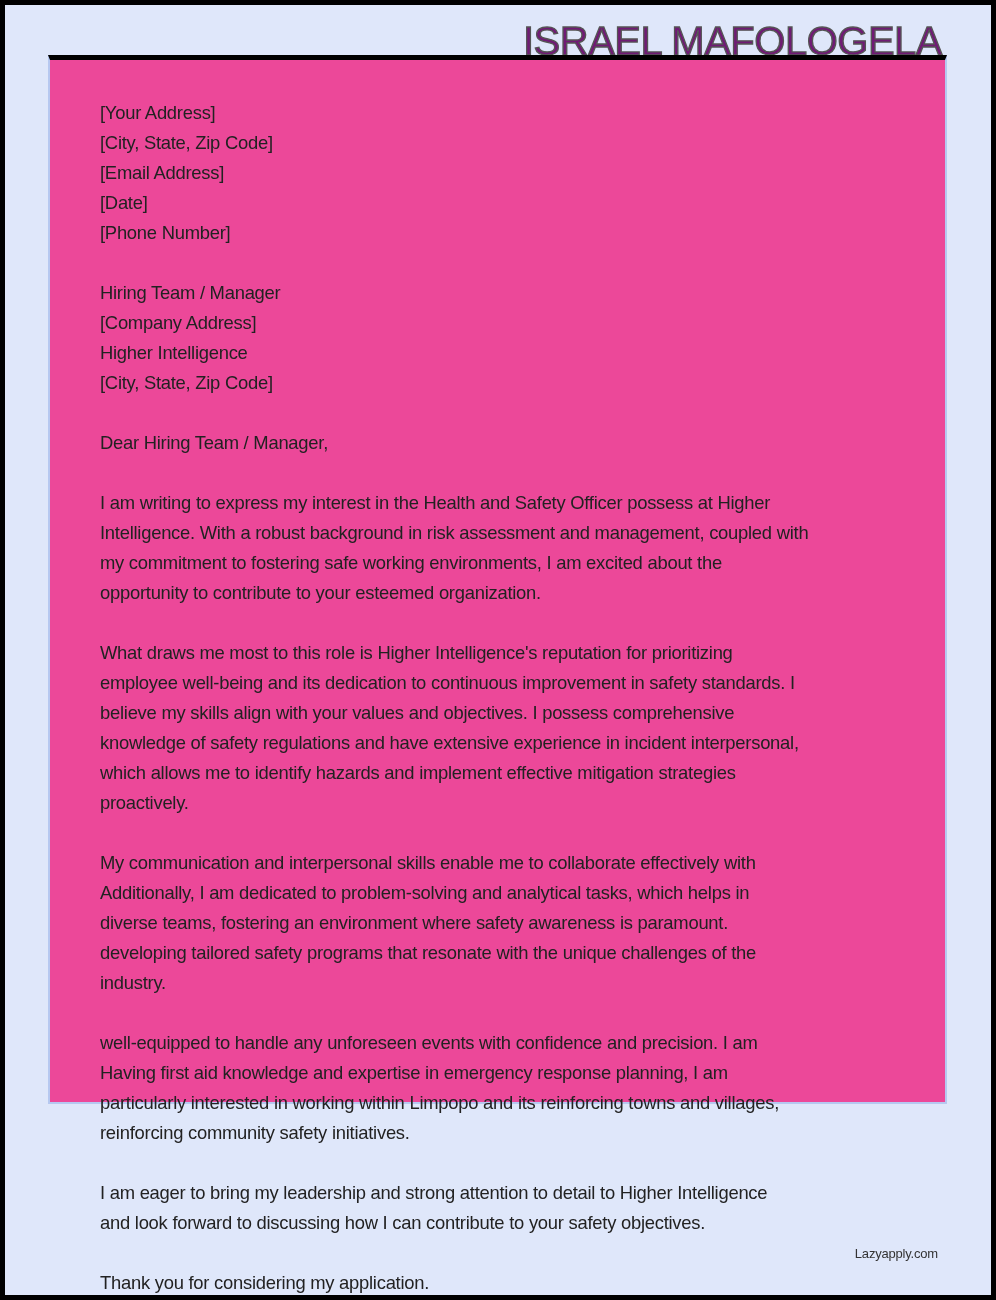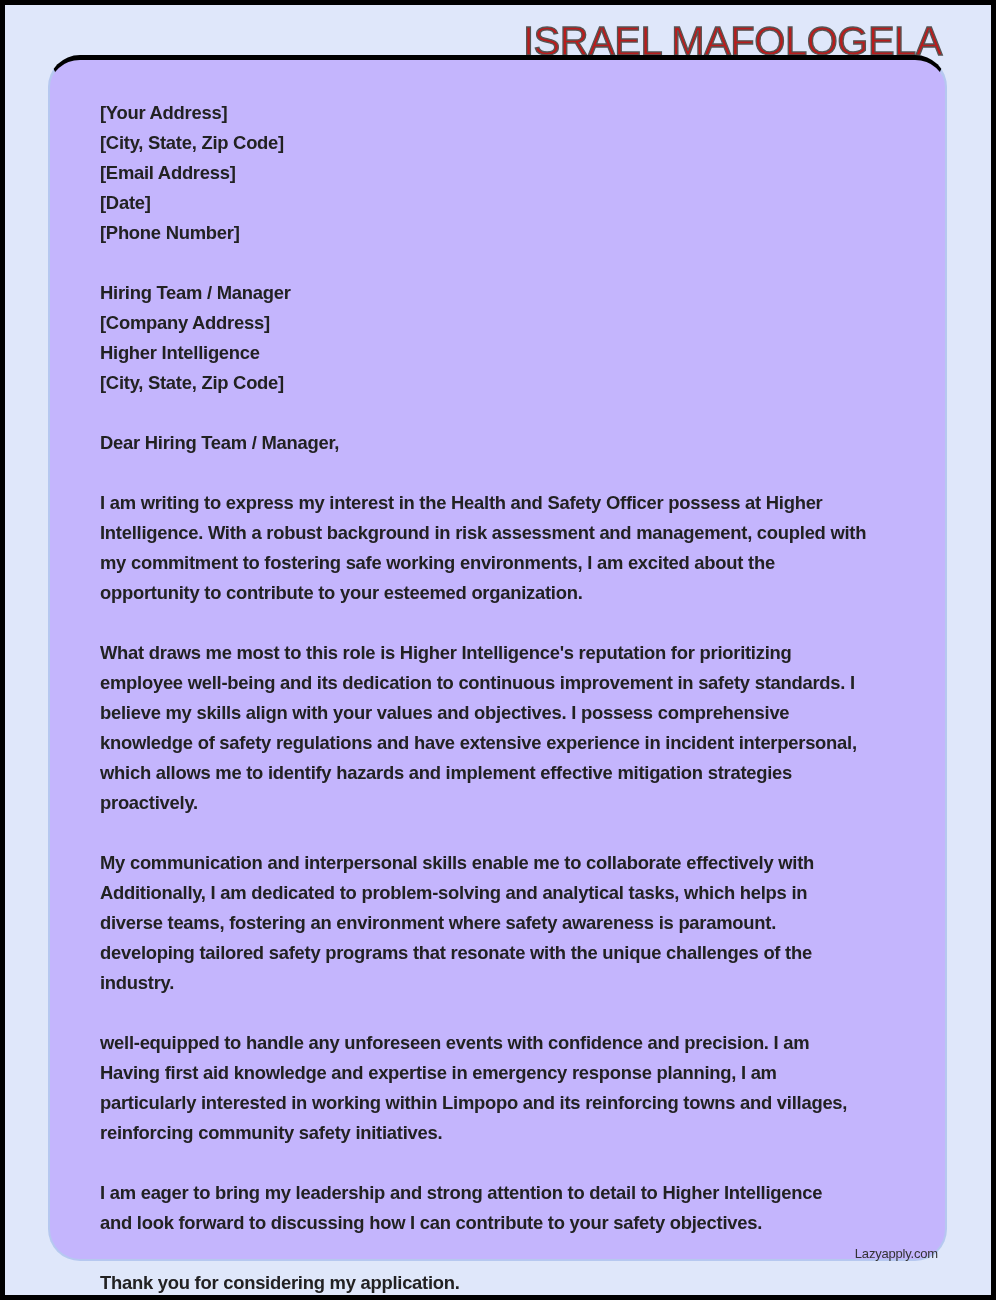--- a/index.html
+++ b/index.html
@@ -1,23 +1,23 @@
 <!DOCTYPE html>
 <html><head>
 <meta charset="utf-8">
 <style>
   html, body { margin:0; padding:0; }
   body { width:996px; height:1300px; overflow:hidden; background:#000; position:relative; font-family:"Liberation Sans", sans-serif; }
   .frame { position:absolute; left:5px; top:5px; width:986px; height:1290px; background:#dfe7fa; overflow:hidden; }
-  .name { position:absolute; right:49px; top:12px; font-size:40px; letter-spacing:-0.5px; color:#b91c1c;
+  .name { position:absolute; right:49px; top:12px; font-size:40px; letter-spacing:-0.5px; color:#701a75;
           -webkit-text-stroke:1.3px #555; font-family:"Liberation Sans", sans-serif; line-height:48px; white-space:nowrap; }
-  .card { position:absolute; left:43px; top:50px; width:899px; height:1206px; background:#c4b5fd;
-          border-top:5px solid #000; border-left:2px solid #b6c8f0; border-right:2px solid #b6c8f0; border-bottom:2px solid #b6c8f0; box-sizing:border-box;border-radius:32px; }
+  .card { position:absolute; left:43px; top:50px; width:899px; height:1049px; background:#ec4899;
+          border-top:5px solid #000; border-left:2px solid #b6c8f0; border-right:2px solid #b6c8f0; border-bottom:2px solid #b6c8f0; box-sizing:border-box; }
   .content { position:absolute; left:95px; top:93px; width:820px; color:#222; font-size:18.4px; line-height:30px; letter-spacing:-0.25px; }
-  .line { white-space:nowrap; height:30px;font-weight:bold; }
+  .line { white-space:nowrap; height:30px; }
   .gap { height:30px; }
   .watermark { position:absolute; right:54px; top:1241px; font-size:13px; color:#333; letter-spacing:-0.2px; }
 </style>
 </head>
 <body>
 
 <div class="frame">
   <div class="name">ISRAEL MAFOLOGELA</div>
   <div class="card">
     <div class="watermark" style="position:absolute;right:7px;top:1186px;">Lazyapply.com</div>

